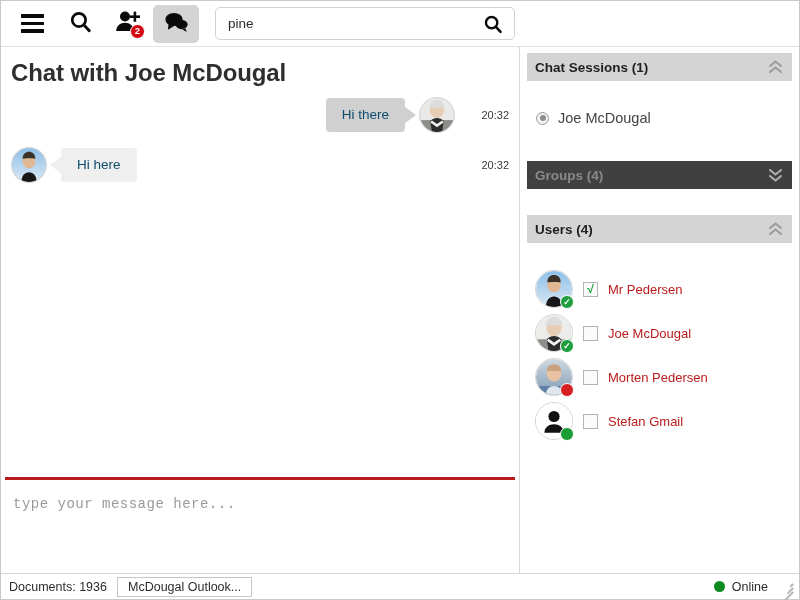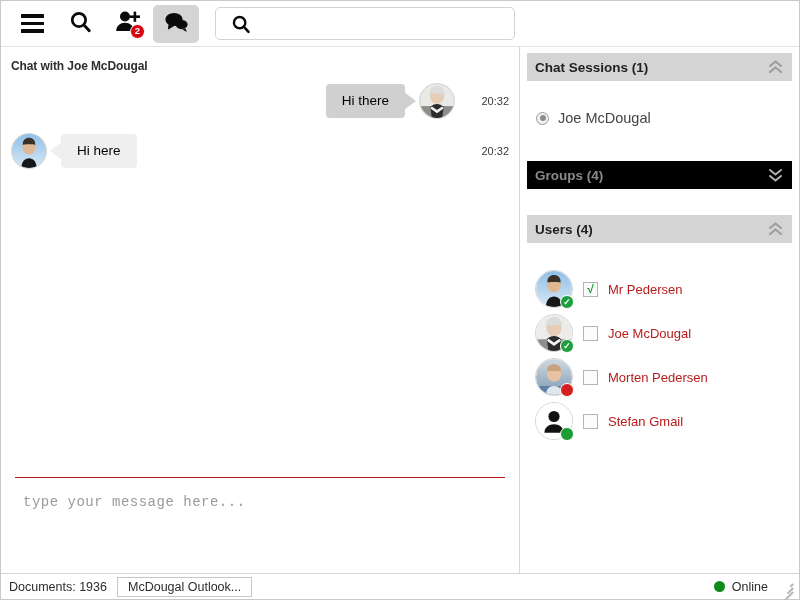--- a/index.html
+++ b/index.html
@@ -83,21 +83,21 @@
   
   .chat-pane {
     flex: 1;
     display: flex;
     flex-direction: column;
     background: #fff;
     border-right: 1px solid #d8d8d8;
     min-width: 0;
   }
   .chat-title {
-    font-size: 12px;
+    font-size: 24px;
     font-weight: bold;
     color: #2e2e2e;
     padding: 12px 0 10px 10px;
     letter-spacing: -0.1px;
   }
   .messages {
     flex: 1;
     padding: 0 10px 0 10px;
     overflow: hidden;
     position: relative;
@@ -108,21 +108,21 @@
     margin-bottom: 14px;
   }
   .msg-row.out { justify-content: flex-end; }
   .msg-row.in { justify-content: flex-start; }
 
   .bubble {
     position: relative;
     padding: 9px 16px;
     border-radius: 4px;
     font-size: 13.5px;
-    color: #000000;
+    color: #0c4a6e;
     max-width: 300px;
     line-height: 1.2;
   }
   .bubble.out { background: #d0d0d0; margin-right: 14px; }
   .bubble.in  { background: #efefef; margin-left: 14px; }
   .bubble.out::after {
     content: "";
     position: absolute;
     right: -11px; top: 50%;
     transform: translateY(-50%);
@@ -155,22 +155,22 @@
   .timestamp {
     font-size: 11px;
     color: #3a3a3a;
     width: 44px;
     text-align: right;
     margin-left: 10px;
     flex: 0 0 auto;
   }
 
   .composer {
-    border-top: 1px solid #b91c1c;
-    margin: 0 14px;
+    border-top: 3px solid #b91c1c;
+    margin: 0 4px;
     padding: 16px 0 0 0;
     height: 96px;
   }
   .composer .ph {
     font-family: "Liberation Mono", monospace;
     font-size: 14px;
     color: #9a9a9a;
     padding-left: 8px;
     letter-spacing: .5px;
   }
@@ -192,21 +192,21 @@
     justify-content: space-between;
     padding: 0 8px;
     background: #d4d4d4;
     font-size: 13.5px;
     font-weight: bold;
     color: #1f1f1f;
     cursor: pointer;
     margin-top: 6px;
   }
   .panel-header:first-child { margin-top: 0; }
-  .panel-header.muted { background: #000000; color: #8a8a8a; font-weight: bold; text-align: center; }
+  .panel-header.muted { background: #404040; color: #8a8a8a; font-weight: bold; text-align: center; }
   .chev { display: flex; flex-direction: column; line-height: 0; color: #9b9b9b; }
   .chev svg { display: block; }
 
   .session-row {
     display: flex;
     align-items: center;
     gap: 9px;
     padding: 9px 8px 9px 9px;
     cursor: pointer;
   }
@@ -349,20 +349,21 @@
         <svg width="28" height="24" viewBox="0 0 28 24">
           <ellipse cx="12" cy="9.5" rx="8.6" ry="6.6" fill="#0a0a0a"></ellipse>
           <path d="M6.5 14.5l-.6 5.2 6.2-3.6z" fill="#0a0a0a"></path>
           <ellipse cx="19.6" cy="14.6" rx="6" ry="4.6" fill="#0a0a0a"></ellipse>
           <path d="M23.4 18.2l1.4 3.9-4.4-2.6z" fill="#0a0a0a"></path>
         </svg>
       </span>
     </div>
 
     <div class="search-wrap">
+      <input type="text" value="pine" placeholder="" style="">
       <span class="search-go">
         <svg width="22" height="22" viewBox="0 0 24 24" fill="none">
           <circle cx="10.5" cy="10.5" r="6.2" stroke="#0a0a0a" stroke-width="2.6"></circle>
           <line x1="15.2" y1="15.2" x2="20.2" y2="20.6" stroke="#0a0a0a" stroke-width="2.8" stroke-linecap="round"></line>
         </svg>
       </span>
     </div>
   </div>
 
   <div class="body-row">

